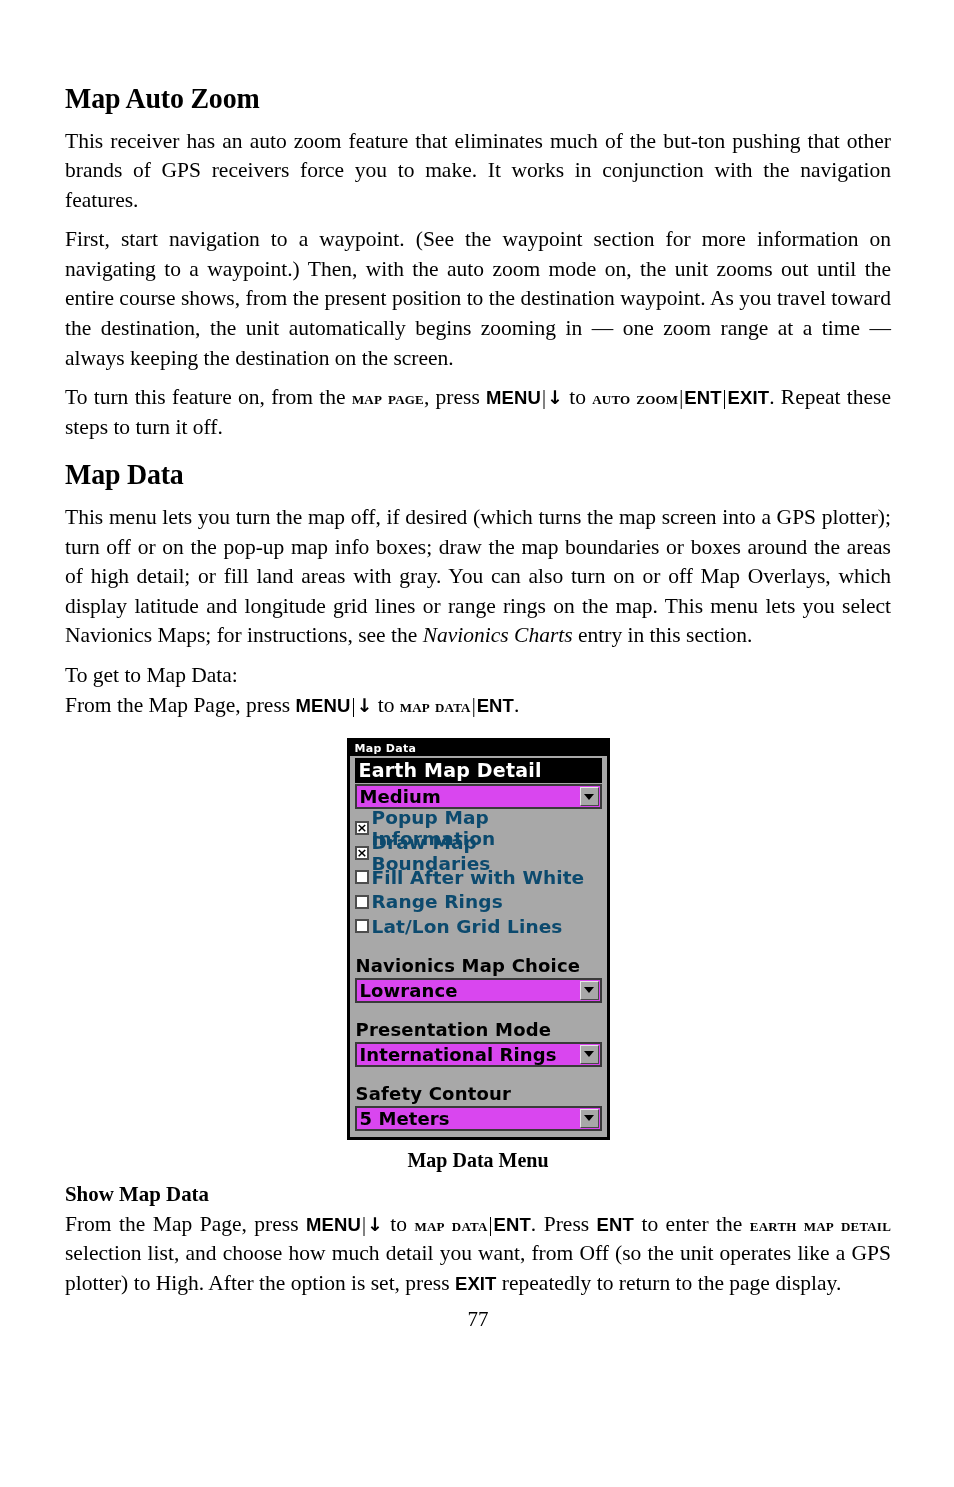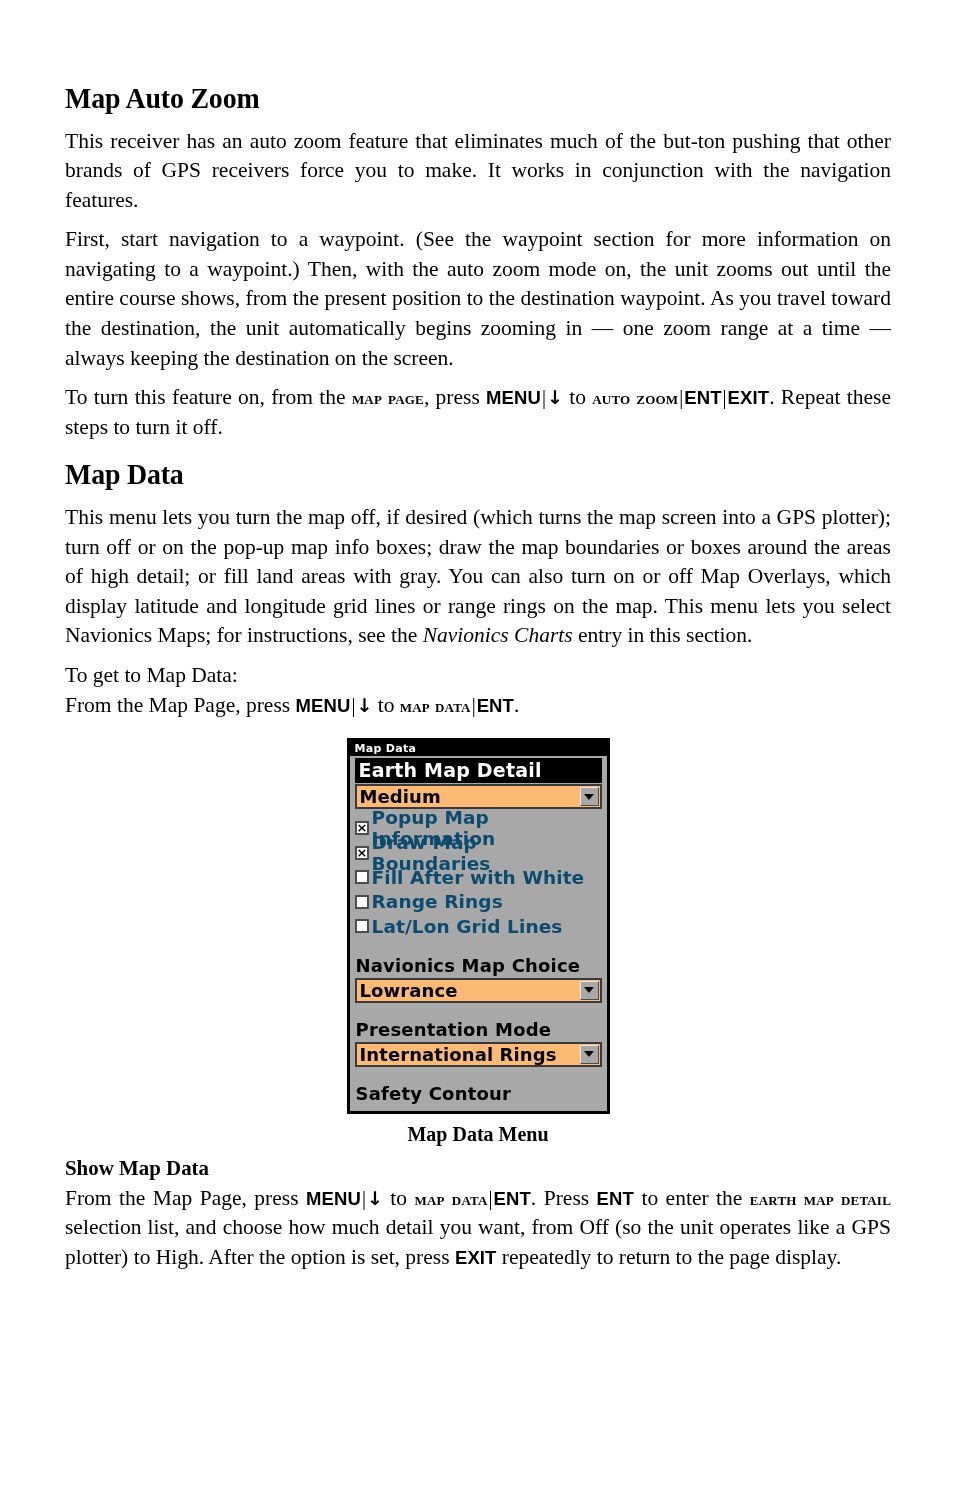--- a/index.html
+++ b/index.html
@@ -119,21 +119,21 @@
     background: #000000;
     color: #ffffff;
     font-size: 19px;
     font-weight: bold;
     line-height: 22px;
     padding: 1px 0 2px 4px;
     letter-spacing: 0.2px;
   }
   .combo {
     position: relative;
-    background: #fdba74;
+    background: #d946ef;
     border: 2px solid #3a3a3a;
     height: 25px;
     margin-top: 1px;
     box-sizing: border-box;
     display: flex;
     align-items: center;
   }
   .combo-value {
     font-size: 18px;
     font-weight: bold;
@@ -331,29 +331,36 @@
 
         <div class="field-label">Presentation Mode</div>
         <div class="combo">
           <span class="combo-value">International Rings</span>
           <span class="combo-arrow">
               <i></i>
             </span>
         </div>
 
         <div class="field-label">Safety Contour</div>
+        <div class="combo">
+          <span class="combo-value">5 Meters</span>
+          <span class="combo-arrow">
+              <i></i>
+            </span>
+        </div>
 
       </div>
     </div>
   </div>
 
   <div class="caption">Map Data Menu</div>
 
   <div class="sp-3"></div>
 
   <h2 class="sub-heading">Show Map Data</h2>
 
   <div style="height:4px"></div>
 
   <p class="body-text"><span>From the Map Page, press </span><span class="key">MENU</span><span class="sep">|</span><span class="arrow">↓</span><span> to </span><span class="key-sc">Map Data</span><span class="sep">|</span><span class="key">ENT</span><span>. Press </span><span class="key">ENT</span><span> to enter the </span><span class="key-sc">Earth Map Detail</span><span> selection list, and choose how much detail you want, from Off (so the unit operates like a GPS plotter) to High. After the option is set, press </span><span class="key">EXIT</span><span> repeatedly to return to the page display.</span></p>
 
+  <div class="page-number">77</div>
 
 </div>
 
 </body></html>

